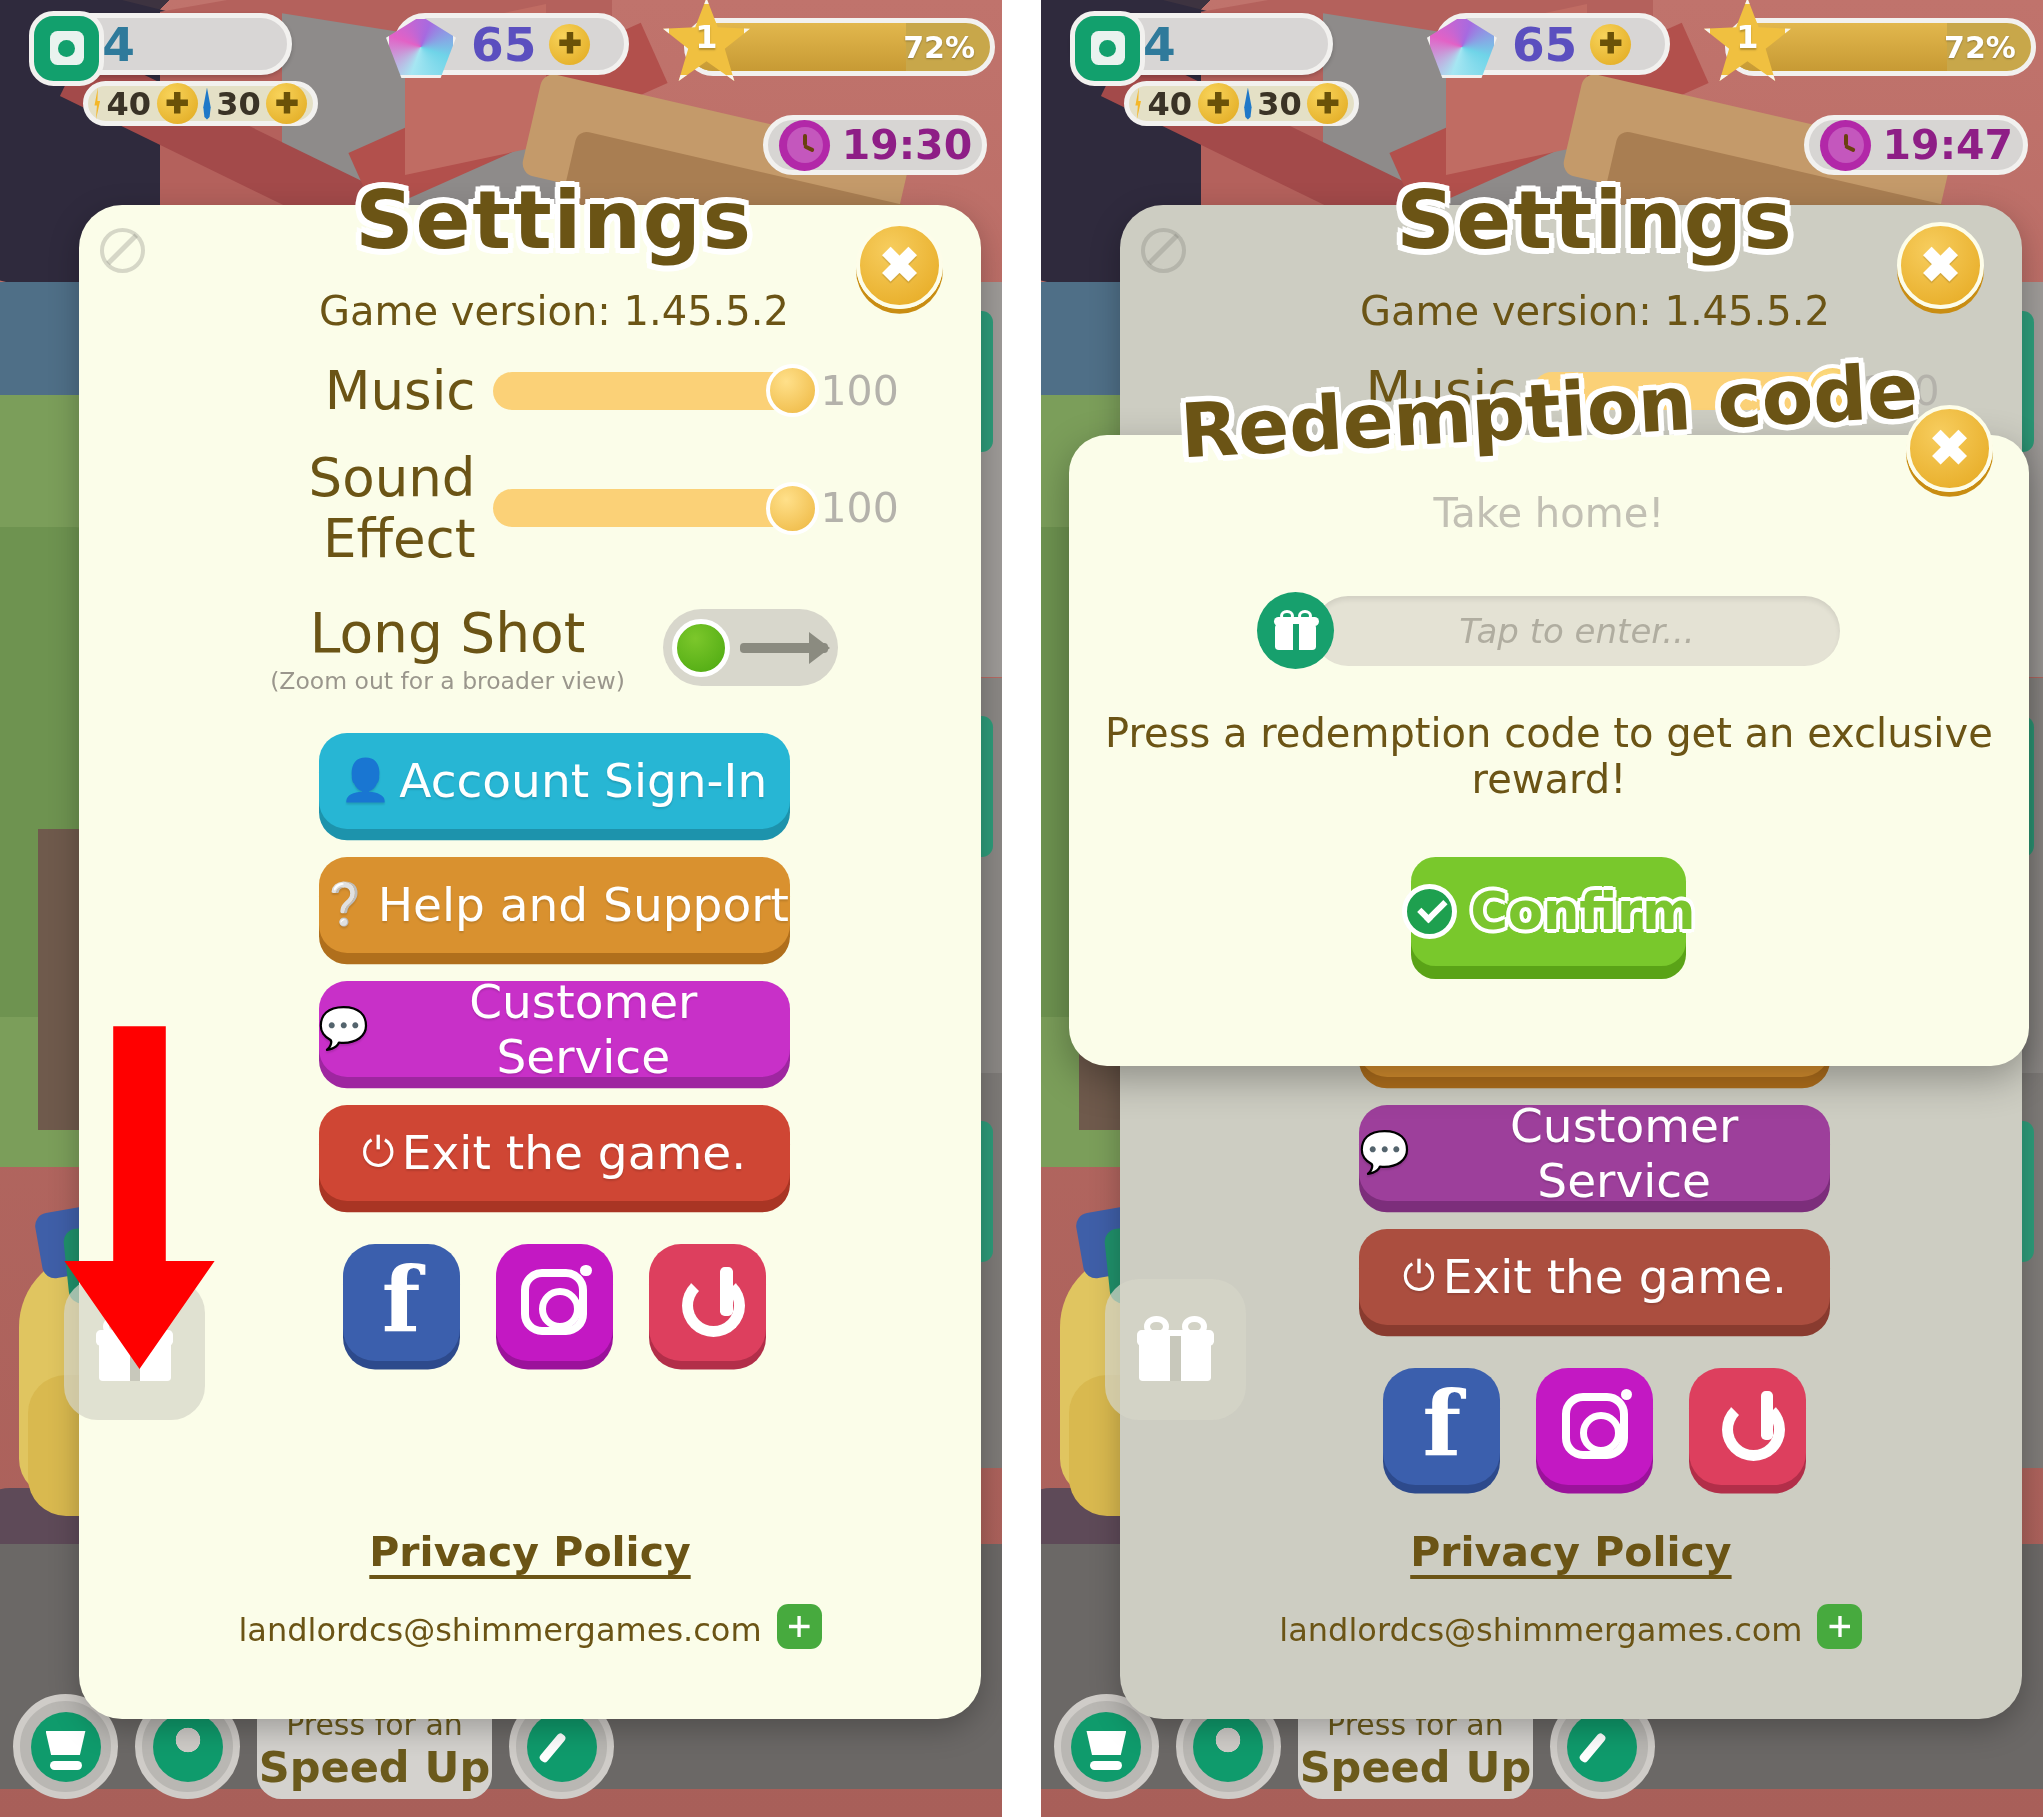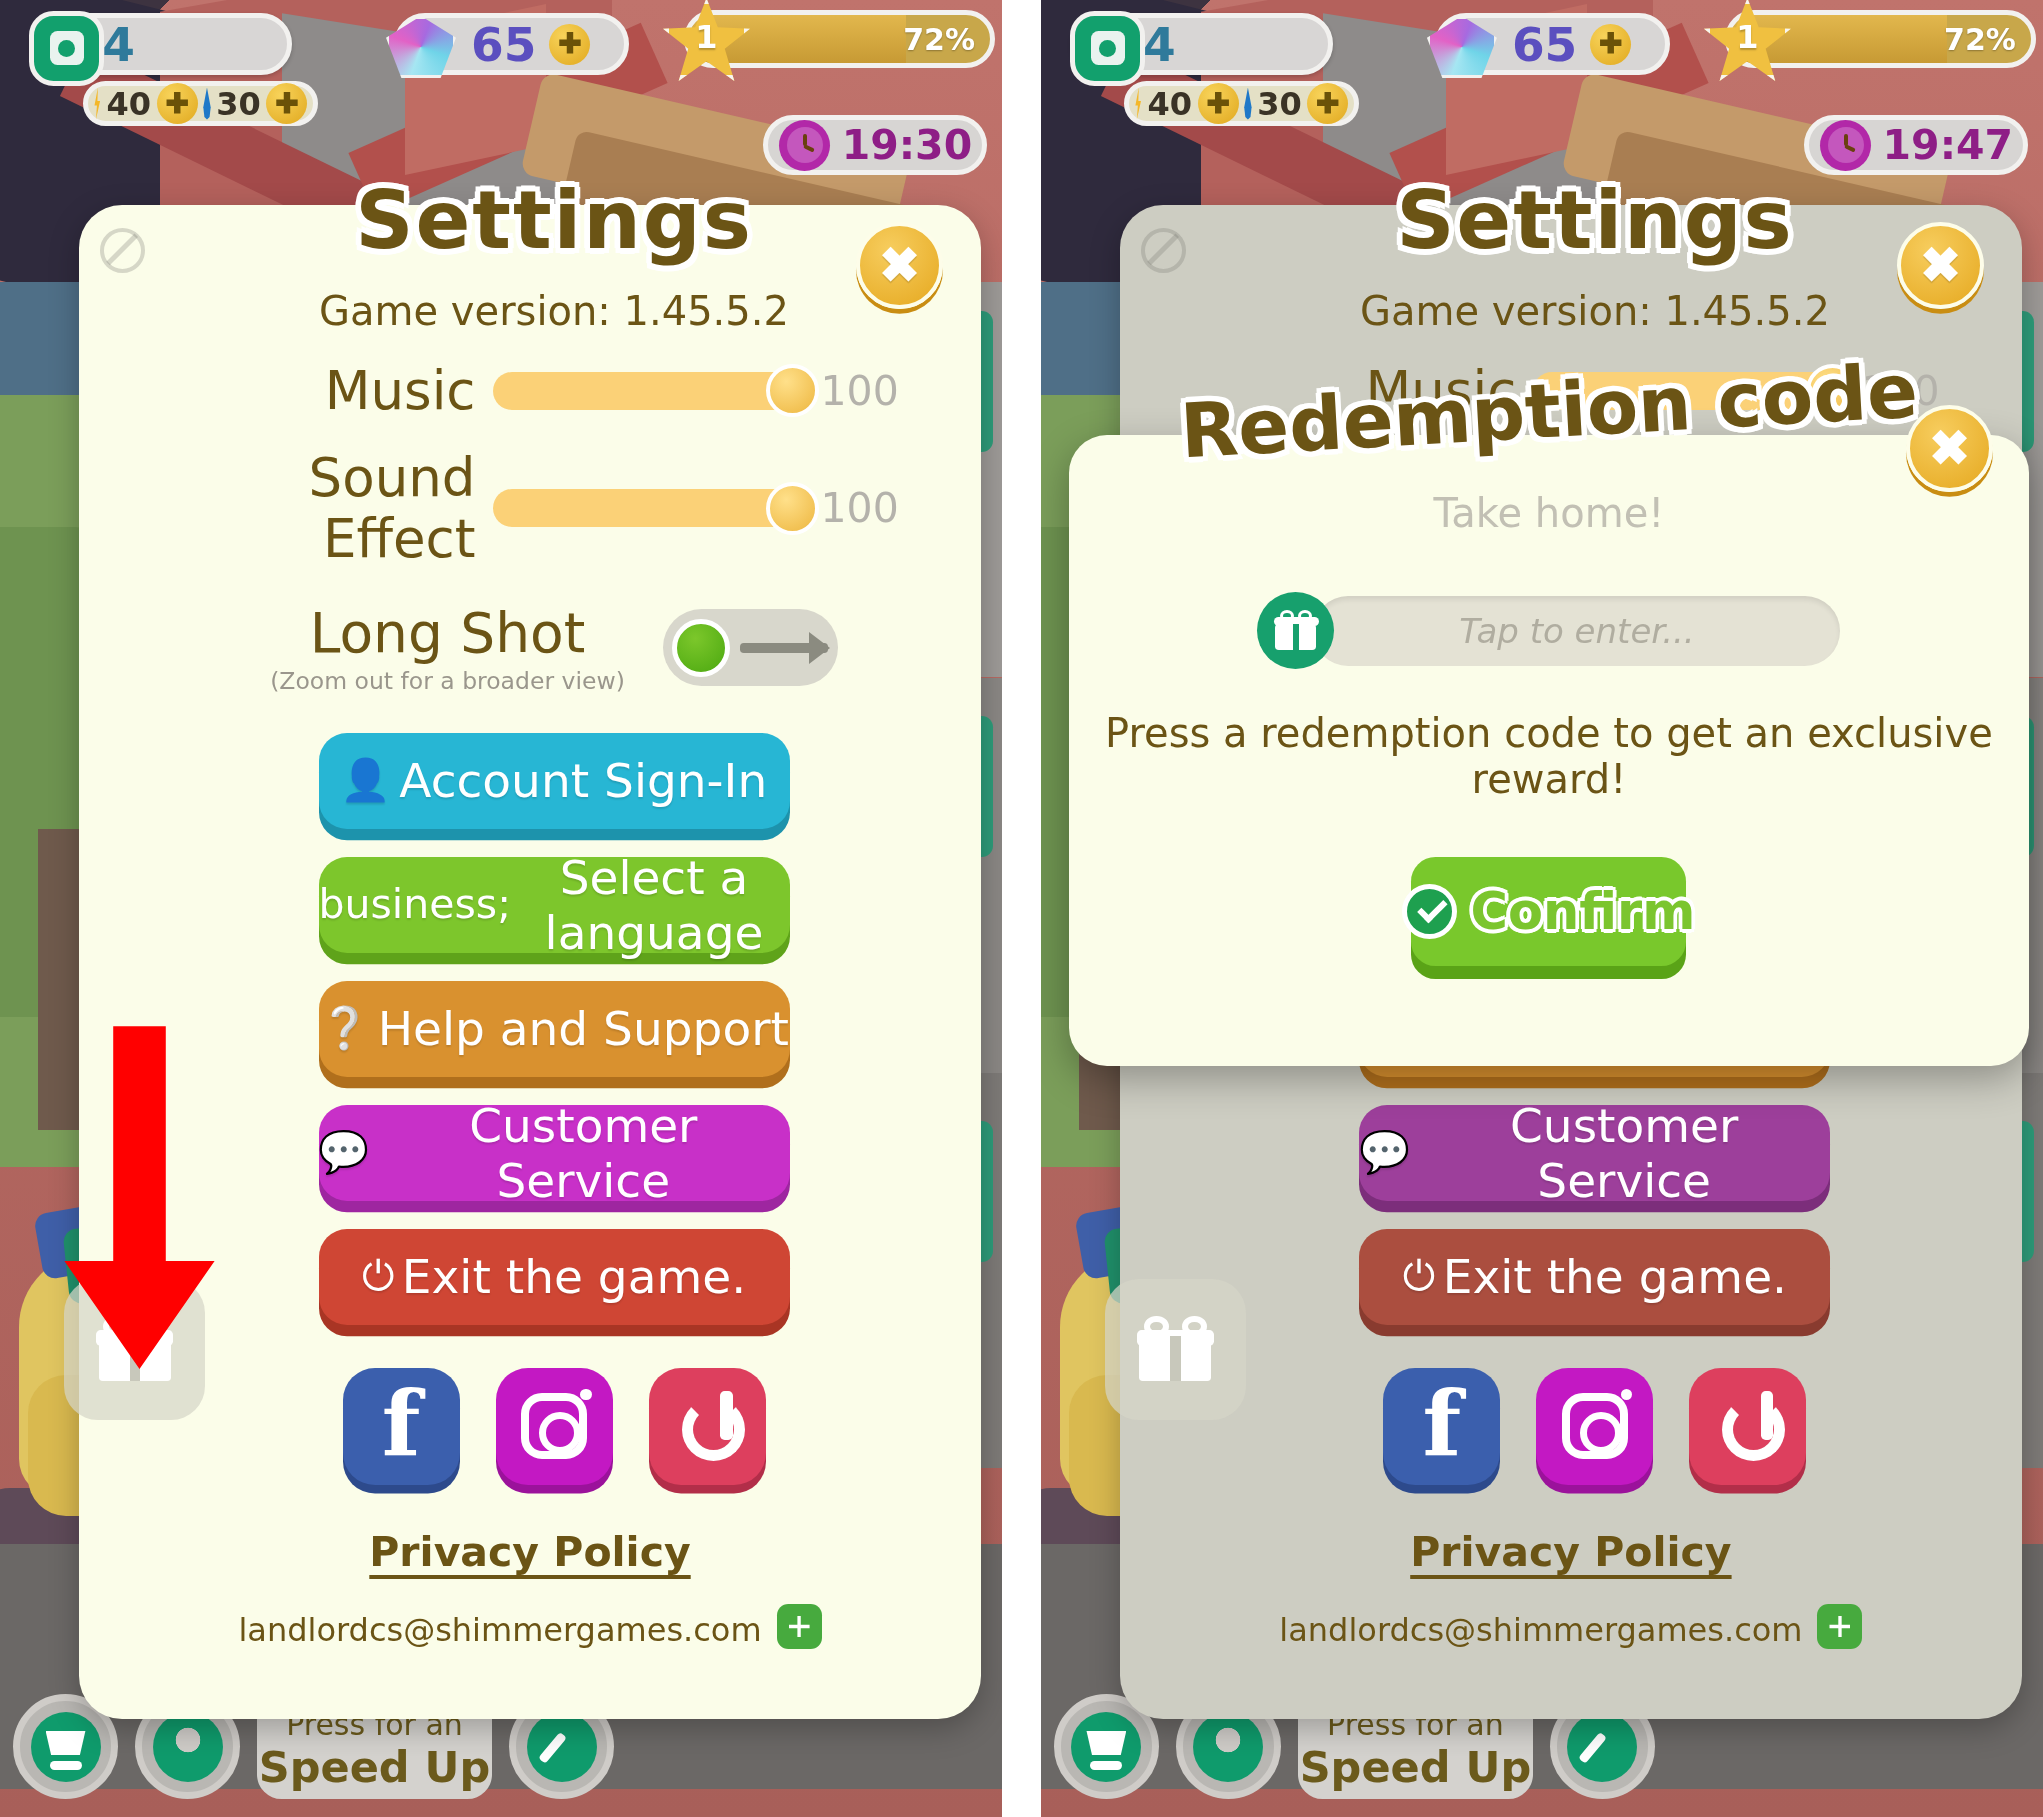--- a/index.html
+++ b/index.html
@@ -123,21 +123,21 @@
     display:flex; align-items:center; gap:13px; padding-left:72px;
   }
   .gem-pill .val { color:#5b4fbf; font-size:47px; font-weight:bold; font-family:"DejaVu Sans", sans-serif;}
   .gem-icon { position:absolute; left:-13px; top:-1.9px; width:70px; height:62px;
     background: conic-gradient(from 200deg, #a6e6f2, #e262c6, #a66ae0, #6fd4e8, #a6e6f2);
     clip-path: polygon(50% 0, 100% 35%, 78% 100%, 22% 100%, 0 35%);
     border: 3.8px solid #f2f1ef;
   }
 
   .star-pill {
-    position:absolute; left:684px; top:10px; height:58px; width:311px;
+    position:absolute; left:684px; top:18px; height:58px; width:311px;
     background:#c8a74a; border:5.6px solid #f2f1ef; border-radius:29px;
     display:flex; align-items:center; justify-content:flex-end; padding-right:15px;
     overflow:hidden;
   }
   .star-pill .fill { position:absolute; left:0; top:0; bottom:0; width:72%;
     background:linear-gradient(#e2b74d,#c79a34); }
   .star-pill .pct { position:relative; color:#fff; font-size:30px; font-weight:bold;
     text-shadow:0 0.9px 1.9px rgba(0,0,0,.3); font-family:"DejaVu Sans", sans-serif; }
   .star-badge { position:absolute; left:663px; top:-1.9px; width:87px; height:83px; z-index:3;
     background:#f0c040; border:6.6px solid #f7f5f1;
@@ -450,24 +450,20 @@
           <div class="knob"></div>
           <div class="arrow"></div>
         </div>
       </div>
 
       <div class="btn-stack">
         <div class="mbtn signin">
           <span class="ic">👤</span>
           <span>Account Sign-In</span>
         </div>
-        <div class="mbtn lang">
-          <span class="ic">	business;</span>
-          <span>Select a language</span>
-        </div>
         <div class="mbtn help">
           <span class="ic">❔</span>
           <span>Help and Support</span>
         </div>
         <div class="mbtn cs">
           <span class="ic">💬</span>
           <span>Customer Service</span>
         </div>
         <div class="mbtn exit">
           <span class="ic">⏻</span>

